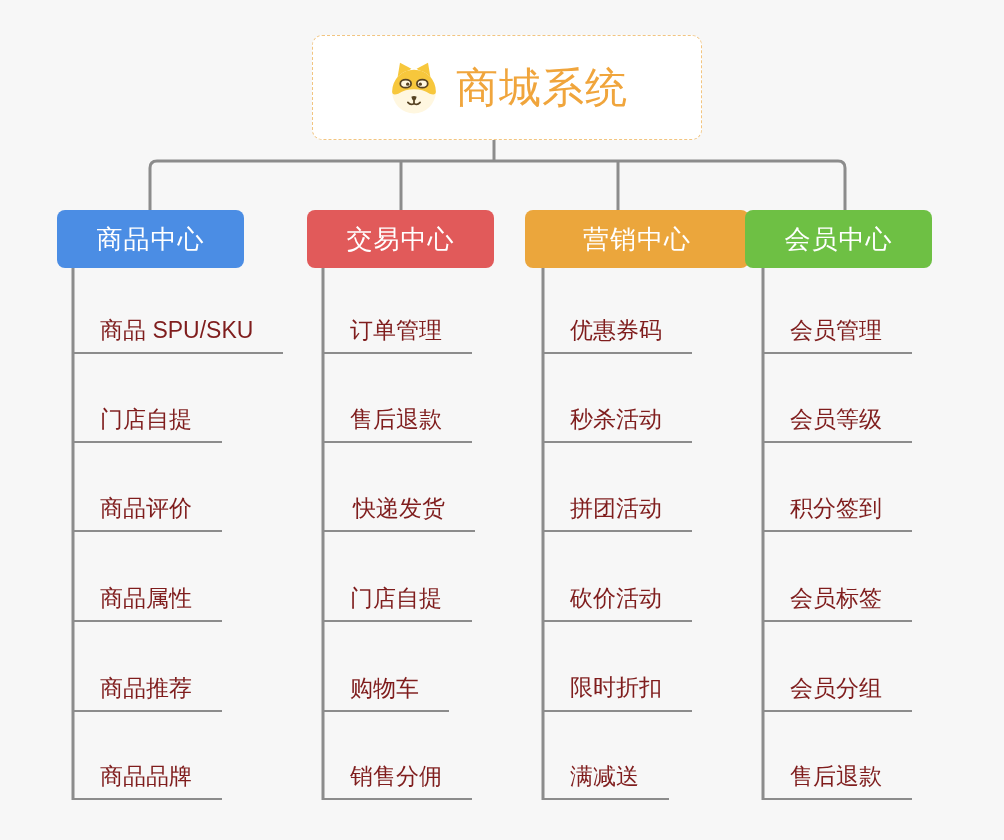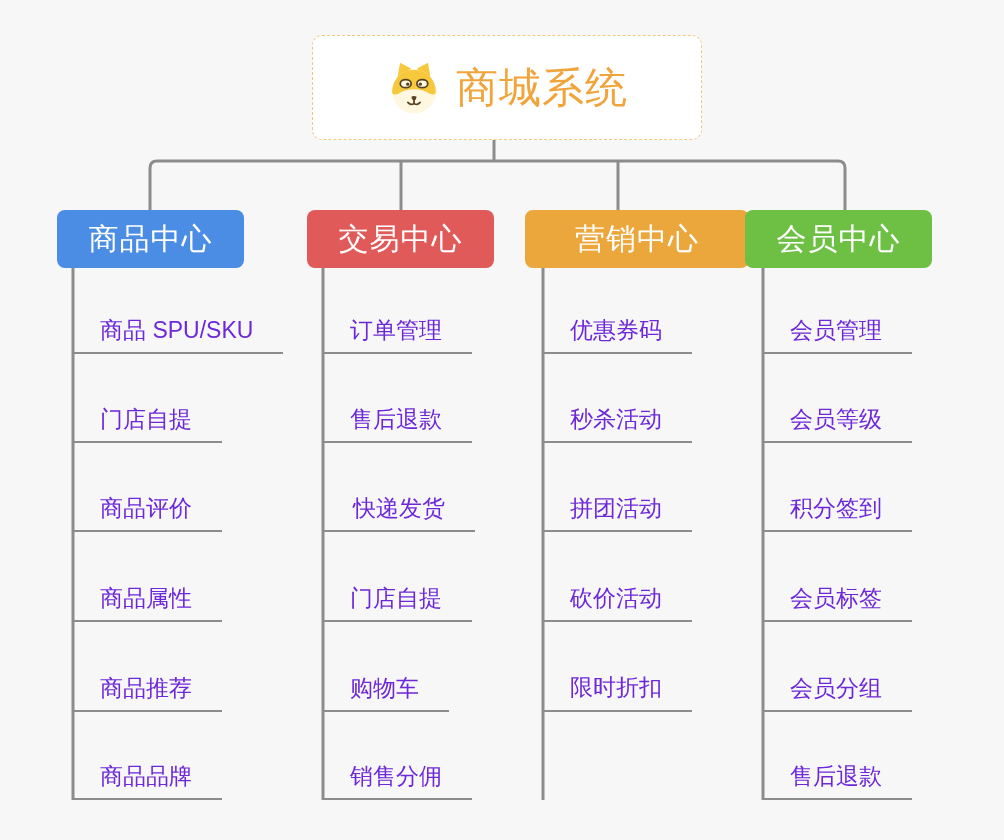--- a/index.html
+++ b/index.html
@@ -32,32 +32,32 @@
     color:#F0A53C;
     font-weight:500;
     letter-spacing:1px;
     white-space:nowrap;
   }
   .branch-node{
     position:absolute;top:210px;height:58px;
     border-radius:8px;
     display:flex;align-items:center;justify-content:center;
     color:#FFFFFF;
-    font-size:30px;
+    font-size:26px;
     font-weight:500;
     letter-spacing:1px;
     white-space:nowrap;
     z-index:2;
   }
   .leaf{
     position:absolute;
     padding:0 30px 7px 27px;
     line-height:30px;
     font-size:23px;
-    color:#6d28d9;
+    color:#7f1d1d;
     border-bottom:2px solid #8C8C8C;
     white-space:nowrap;
     z-index:1;
     background:transparent;
   }
 </style>
 </head>
 <body>
 
 <div class="canvas">
@@ -112,20 +112,21 @@
   <div class="leaf" style="left:323px;top:493px;padding-left:30px;">快递发货</div>
   <div class="leaf" style="left:323px;top:583px;">门店自提</div>
   <div class="leaf" style="left:323px;top:673px;">购物车</div>
   <div class="leaf" style="left:323px;top:761px;">销售分佣</div>
 
   <div class="leaf" style="left:543px;top:315px;">优惠券码</div>
   <div class="leaf" style="left:543px;top:404px;">秒杀活动</div>
   <div class="leaf" style="left:543px;top:493px;">拼团活动</div>
   <div class="leaf" style="left:543px;top:583px;">砍价活动</div>
   <div class="leaf" style="left:543px;top:673px;font-family:Liberation Serif, serif;">限时折扣</div>
+  <div class="leaf" style="left:543px;top:761px;">满减送</div>
 
   <div class="leaf" style="left:763px;top:315px;">会员管理</div>
   <div class="leaf" style="left:763px;top:404px;">会员等级</div>
   <div class="leaf" style="left:763px;top:493px;">积分签到</div>
   <div class="leaf" style="left:763px;top:583px;">会员标签</div>
   <div class="leaf" style="left:763px;top:673px;">会员分组</div>
   <div class="leaf" style="left:763px;top:761px;">售后退款</div>
 
 </div>
 

